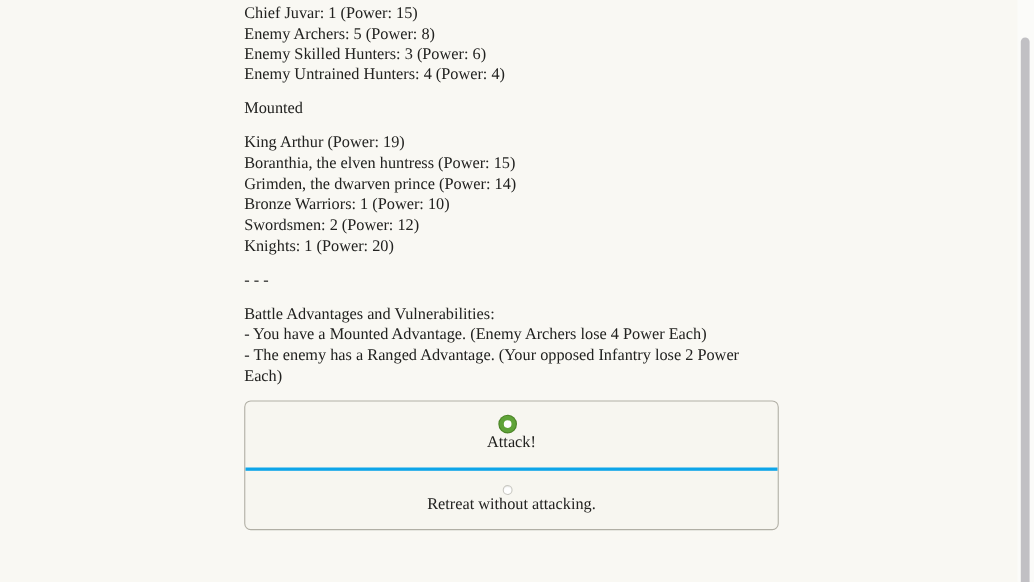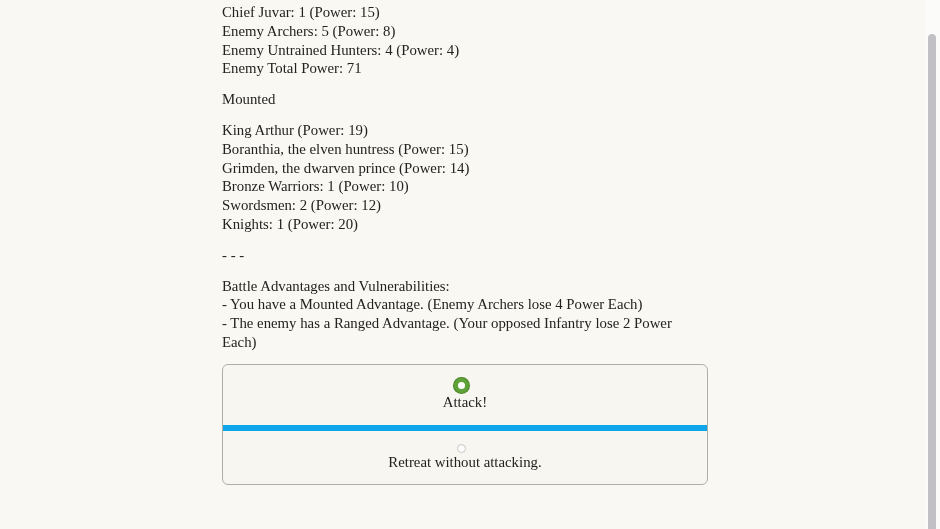--- a/index.html
+++ b/index.html
@@ -44,21 +44,21 @@
     overflow: hidden;
   }
   .choice-row {
     display: flex;
     align-items: center;
     padding: 13px 10px;
     cursor: pointer;
     flex-direction: column;
   }
   .choice-row + .choice-row {
-    border-top: 6px solid #0ea5e9;
+    border-top: 3px solid #0ea5e9;
     text-align: right;
   }
   .radio {
     flex: 0 0 auto;
     width: 7px;
     height: 7px;
     border-radius: 50%;
     background: #ffffff;
     border: 1px solid #c9c8c2;
     box-shadow: inset 0 1px 1px rgba(0,0,0,0.06);
@@ -95,22 +95,22 @@
 </style>
 </head>
 <body>
 
 <div class="page">
   <main class="content">
 
     <p>
       <span class="line">Chief Juvar: 1 (Power: 15)</span>
       <span class="line">Enemy Archers: 5 (Power: 8)</span>
+      <span class="line">Enemy Skilled Hunters: 3 (Power: 6)</span>
       <span class="line">Enemy Untrained Hunters: 4 (Power: 4)</span>
-      <span class="line">Enemy Total Power: 71</span>
     </p>
 
     <p>
       <span class="line">Mounted</span>
     </p>
 
     <p>
       <span class="line">King Arthur (Power: 19)</span>
       <span class="line">Boranthia, the elven huntress (Power: 15)</span>
       <span class="line">Grimden, the dwarven prince (Power: 14)</span>

